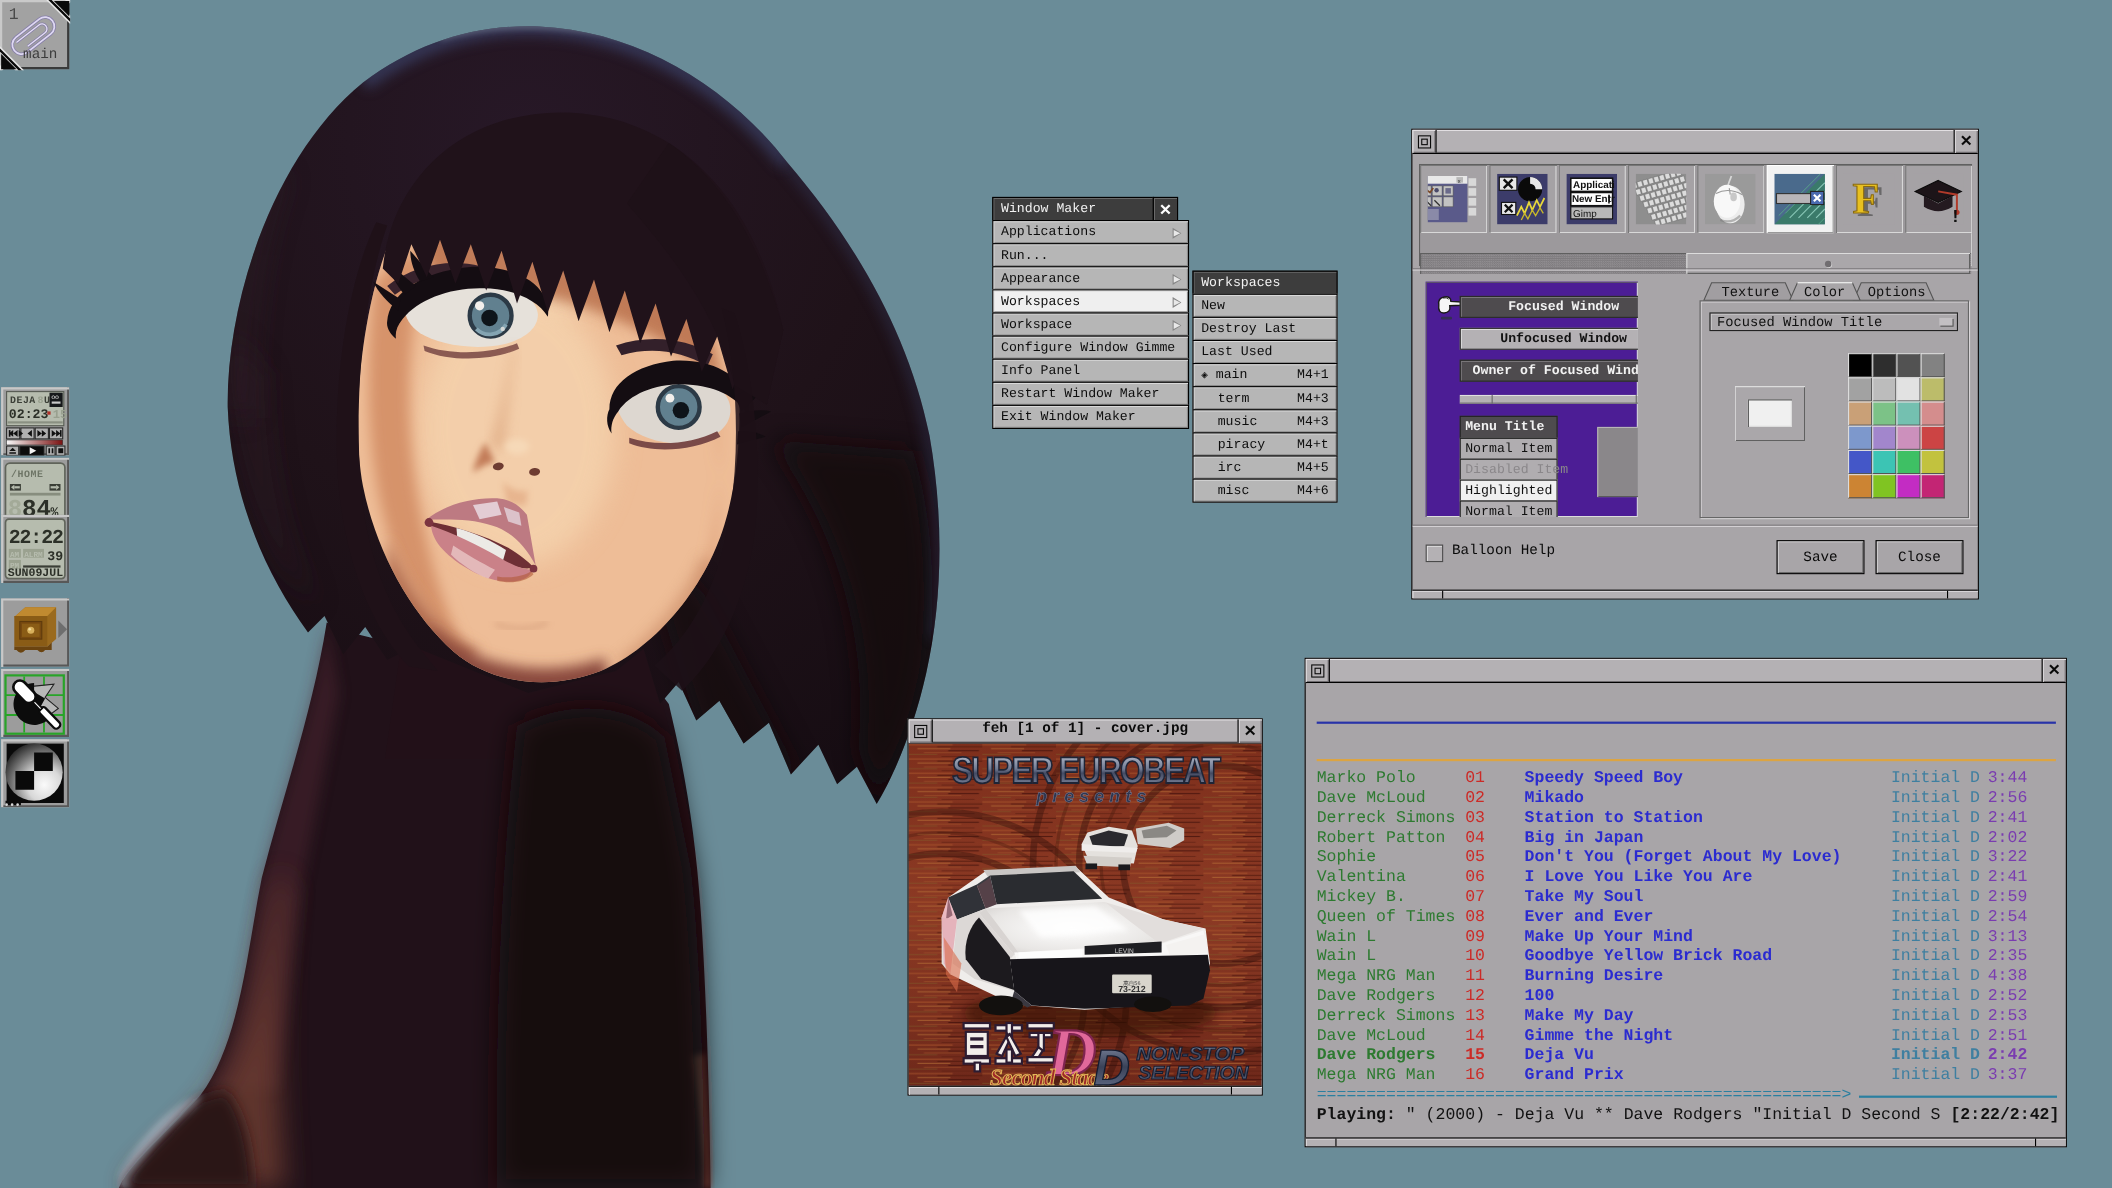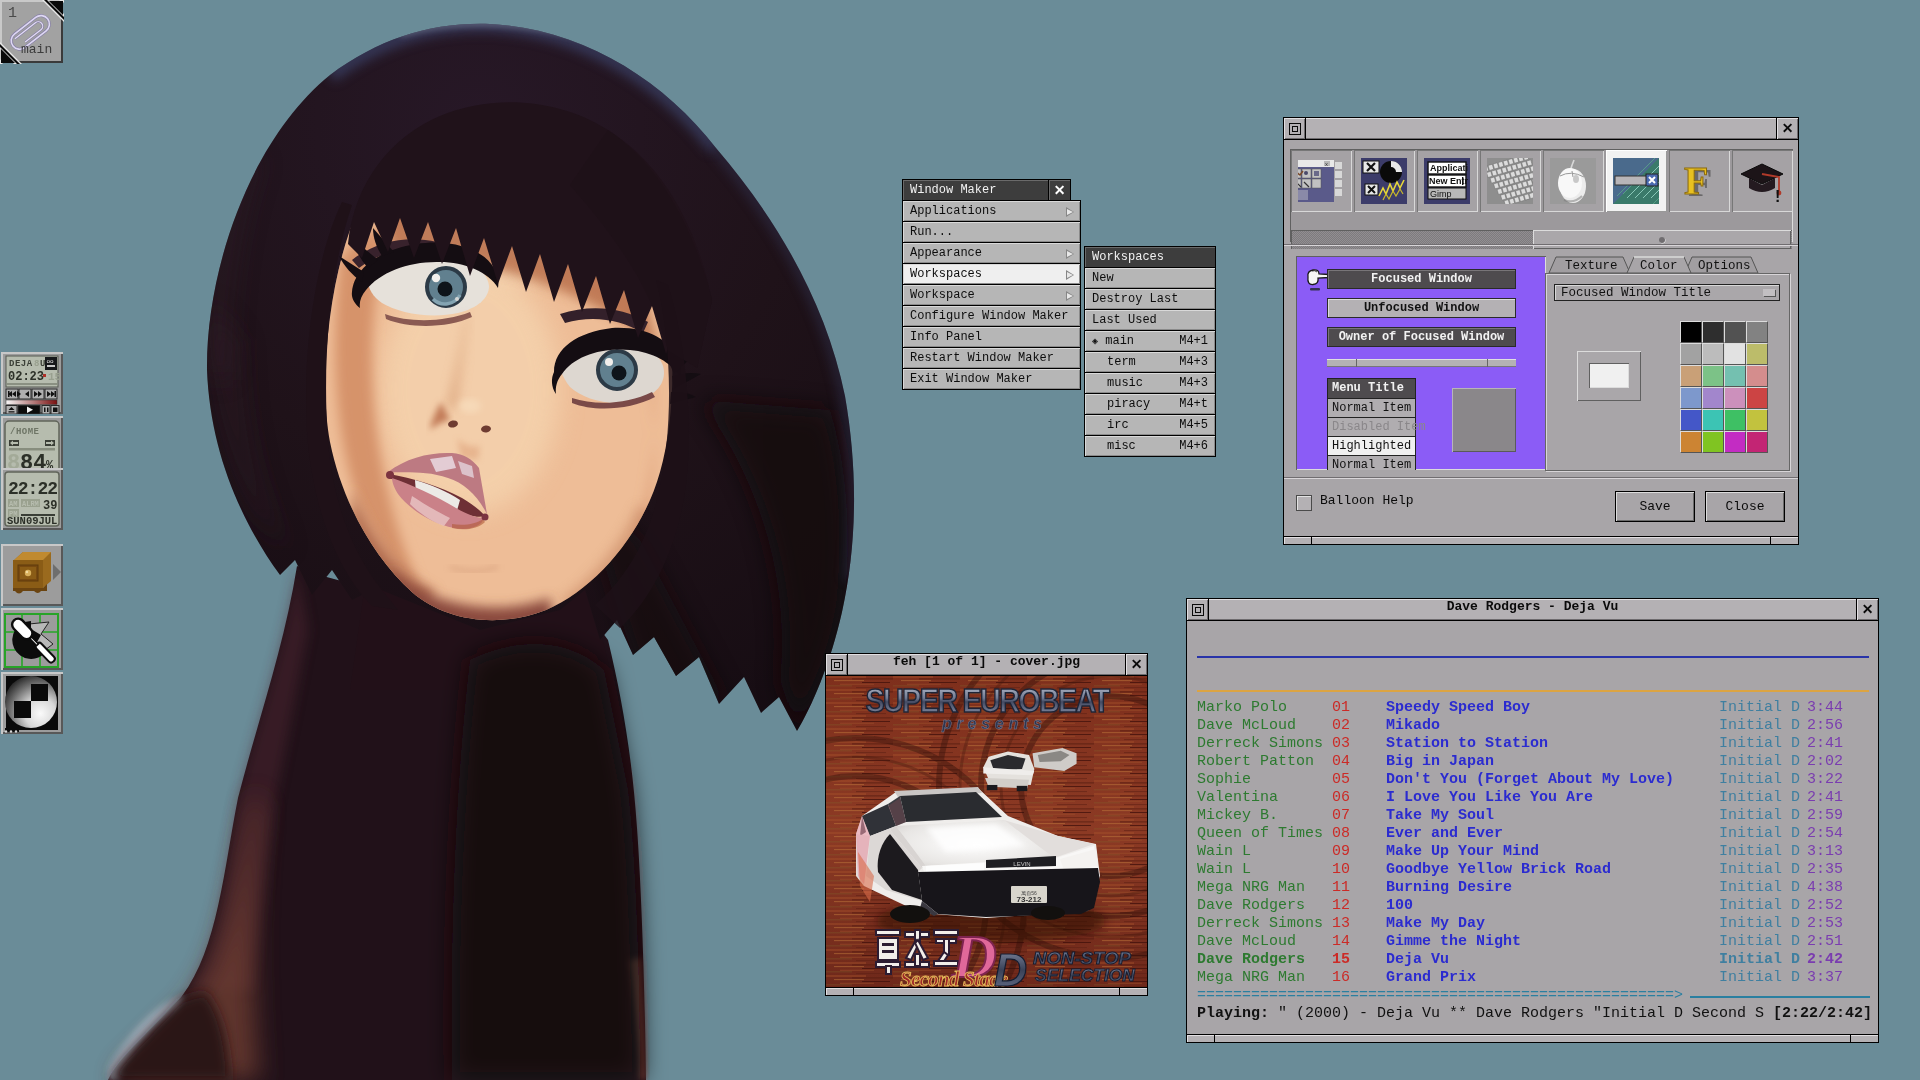--- a/index.html
+++ b/index.html
@@ -315,21 +315,21 @@
   <div class="mttl" style="width:147px;float:left;box-sizing:border-box">Window Maker</div>
   <div class="mttl" style="width:23px;float:left;margin-left:-1px;padding:0;box-sizing:border-box;text-align:center">
       <span style="display:block;font:bold 14px 'Liberation Sans',sans-serif;color:#fff;line-height:20px">✕</span>
     </div>
   <div style="clear:both"></div>
   <div class="mitem" style="box-sizing:border-box">Applications<span class="arr"></span></div>
   <div class="mitem" style="box-sizing:border-box">Run...</div>
   <div class="mitem" style="box-sizing:border-box">Appearance<span class="arr"></span></div>
   <div class="mitem hi" style="box-sizing:border-box">Workspaces<span class="arr"></span></div>
   <div class="mitem" style="box-sizing:border-box">Workspace<span class="arr"></span></div>
-  <div class="mitem" style="box-sizing:border-box">Configure Window Maker</div>
+  <div class="mitem" style="box-sizing:border-box">Configure Window Gimme</div>
   <div class="mitem" style="box-sizing:border-box">Info Panel</div>
   <div class="mitem" style="box-sizing:border-box">Restart Window Maker</div>
   <div class="mitem" style="box-sizing:border-box">Exit Window Maker</div>
 </div>
 <div class="menu" style="left:1084px;top:246px;width:132px">
   <div class="mttl" style="box-sizing:border-box">Workspaces</div>
   <div class="mitem" style="box-sizing:border-box">New</div>
   <div class="mitem" style="box-sizing:border-box">Destroy Last</div>
   <div class="mitem" style="box-sizing:border-box">Last Used</div>
   <div class="mitem" style="box-sizing:border-box"><span style="font-size:10px">◈</span> main<span class="acc">M4+1</span></div>
@@ -529,21 +529,21 @@
         </div>
       <div class="abs" style="left:1px;top:81px;width:501px;height:19px;background:repeating-conic-gradient(#918e91 0% 25%, #7e7b7e 0% 50%) 0 0/2px 2px;box-shadow:inset 1px 1px 0 #5f5f5f">
         <div class="abs rais" style="left:242px;top:0;width:258px;height:19px;background:#aaa7aa">
           <div class="abs" style="left:126px;top:7px;width:6px;height:6px;border-radius:50%;background:#706d70;box-shadow:0.5px 0.5px 0 #e8e8e8"></div>
         </div>
       </div>
     </div>
     <div class="abs" style="left:0;top:104px;width:514px;height:1px;background:#706d70"></div>
     <div class="abs" style="left:0;top:105px;width:514px;height:1px;background:#d8d5d8"></div>
 
-    <div class="abs sunk" style="left:12px;top:116px;width:250px;height:214px;background:#8b5cf6;overflow:hidden">
+    <div class="abs sunk" style="left:12px;top:116px;width:193px;height:214px;background:#4c1d95;overflow:hidden">
       <svg class="abs" style="left:8px;top:12px" width="27" height="26" viewBox="0 0 27 26">
         <path d="M4,9 Q3,3 9,2 Q15,1 15,6 L25,6.5 Q27,7 25,9.5 L14,10 Q15,16 9,16.5 Q3,17 4,9 Z" fill="#f6f6f6" stroke="#1a1a1a" stroke-width="1.3"></path>
         <path d="M8,3 Q11,2 13,4" stroke="#1a1a1a" stroke-width="0.8" fill="none"></path>
         <rect x="6" y="20" width="10" height="2.5" rx="1" fill="#343052"></rect>
       </svg>
       <div class="abs" style="left:31px;top:13px;width:187px;height:18px;background:#4e4b4e;border:1px solid #2a2a2a;box-shadow:inset 1px 1px 0 #787578;color:#f2f2f2;font:bold 12px 'Liberation Mono',monospace;text-align:center;line-height:18px">Focused Window</div>
       <div class="abs" style="left:31px;top:42px;width:187px;height:18px;background:#b4b1b4;border:1px solid #2a2a2a;box-shadow:inset 1px 1px 0 #dcdcdc;color:#111;font:bold 12px 'Liberation Mono',monospace;text-align:center;line-height:18px">Unfocused Window</div>
       <div class="abs" style="left:31px;top:71px;width:187px;height:18px;background:#4e4b4e;border:1px solid #2a2a2a;box-shadow:inset 1px 1px 0 #787578;color:#f2f2f2;font:bold 12px 'Liberation Mono',monospace;text-align:center;line-height:18px">Owner of Focused Window</div>
       <div class="abs" style="left:31px;top:103px;width:189px;height:8px;background:#b4b1b4;box-shadow:inset 0 1px 0 #e0e0e0, inset 0 -1px 0 #777">
         <div class="abs" style="left:29px;top:0;width:1px;height:8px;background:#666"></div>
@@ -781,21 +781,20 @@
   .trow{position:absolute;left:0;width:100%;height:18px;}
   .c1{left:9px;} .c2{left:144px;} .c3{left:198px;font-weight:bold;} .c4{left:531px;} .c5{left:619px;}
 </style>
 <div class="win" style="left:1186px;top:598px;width:691px;height:443px">
   <div class="tbar bev">
     <div class="lbtn bev">
         <span class="minib">
           <i></i>
         </span>
       </div>
-    <div class="ttl">Dave Rodgers - Deja Vu</div>
     <div class="rbtn bev">
         <span class="xg">✕</span>
       </div>
   </div>
   <div class="term">
     <div class="abs" style="left:9px;top:35px;width:672px;height:2px;background:#2833a8"></div>
     <div class="abs" style="left:9px;top:69px;width:672px;height:2px;background:#dca442"></div>
     <div class="trow" style="top:78px">
         <span class="c1 ar">Marko Polo</span>
         <span class="c2 no">01</span>

